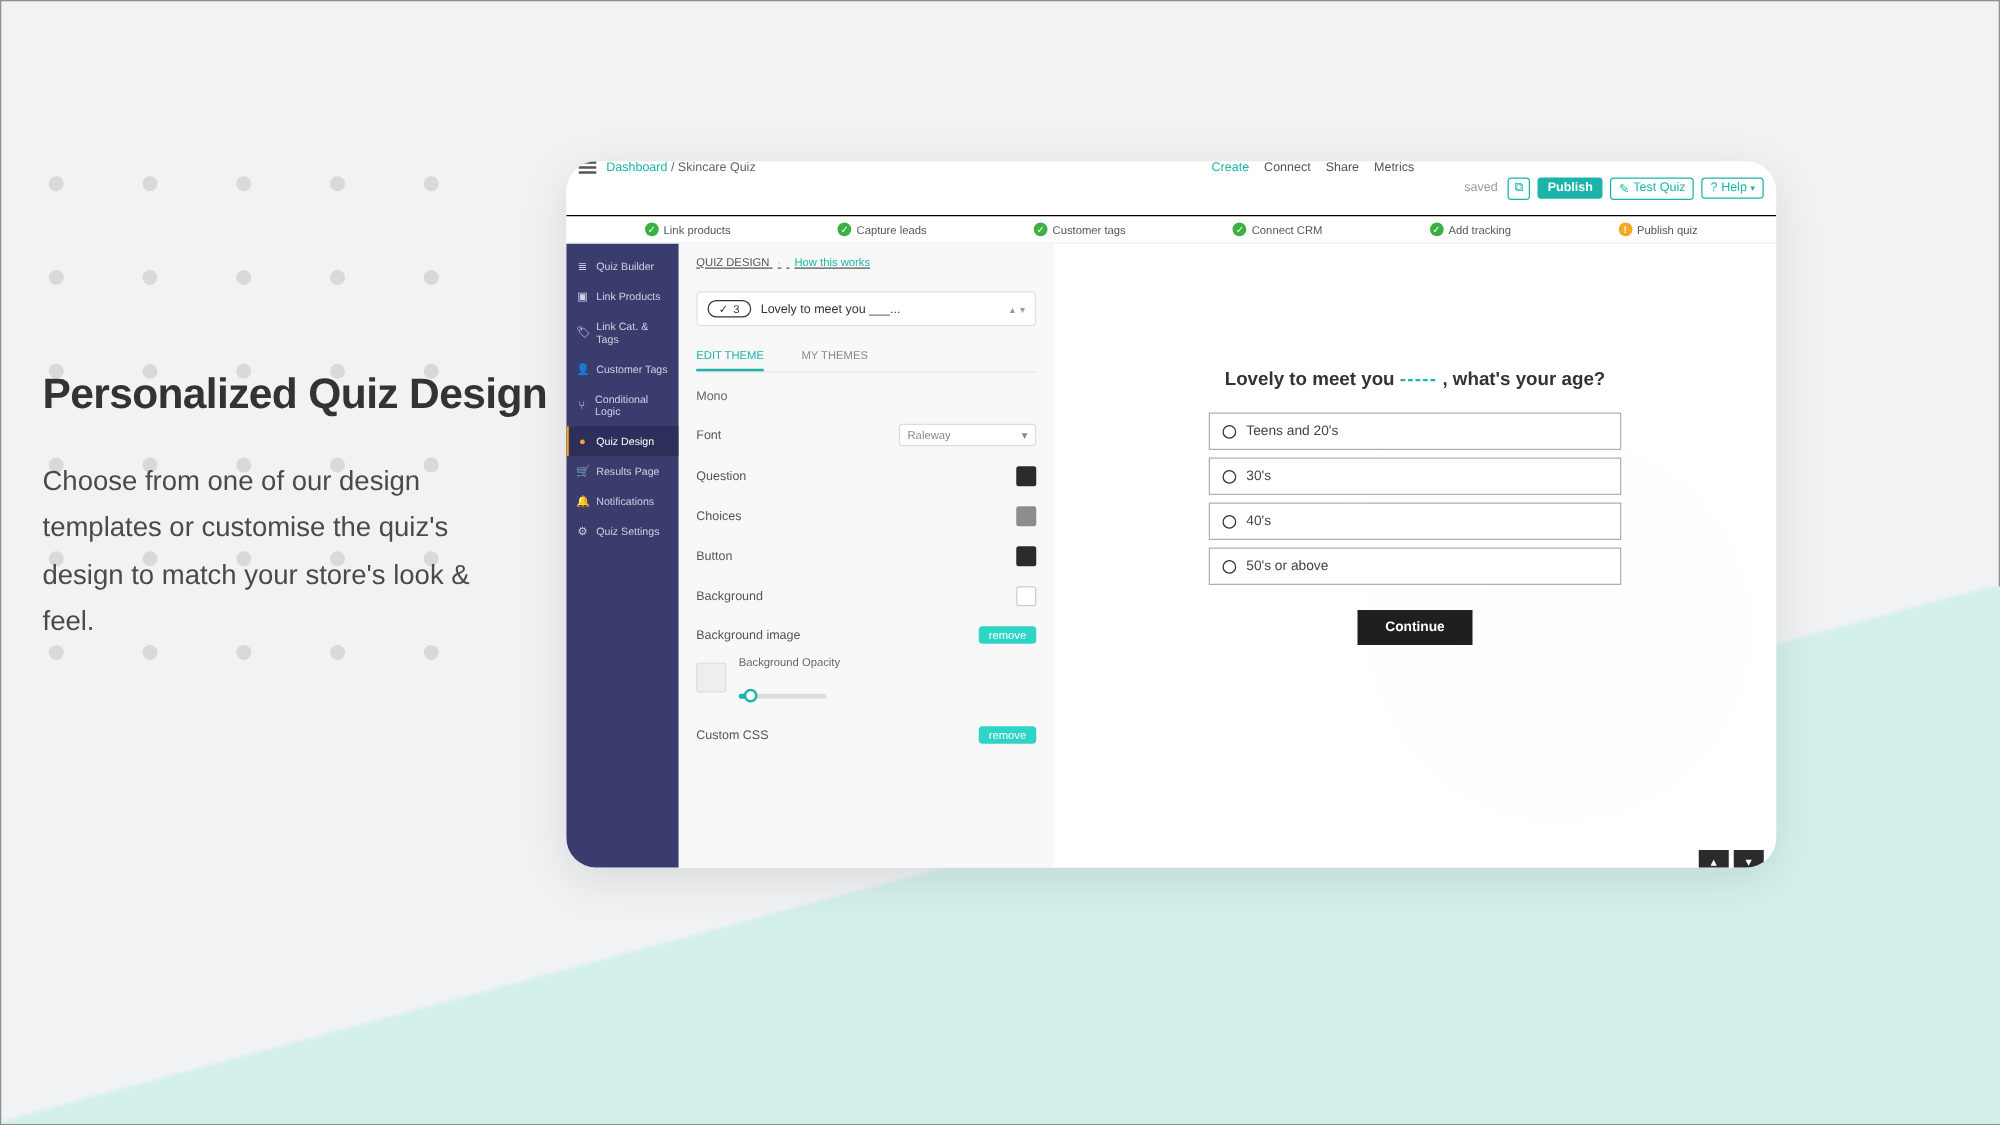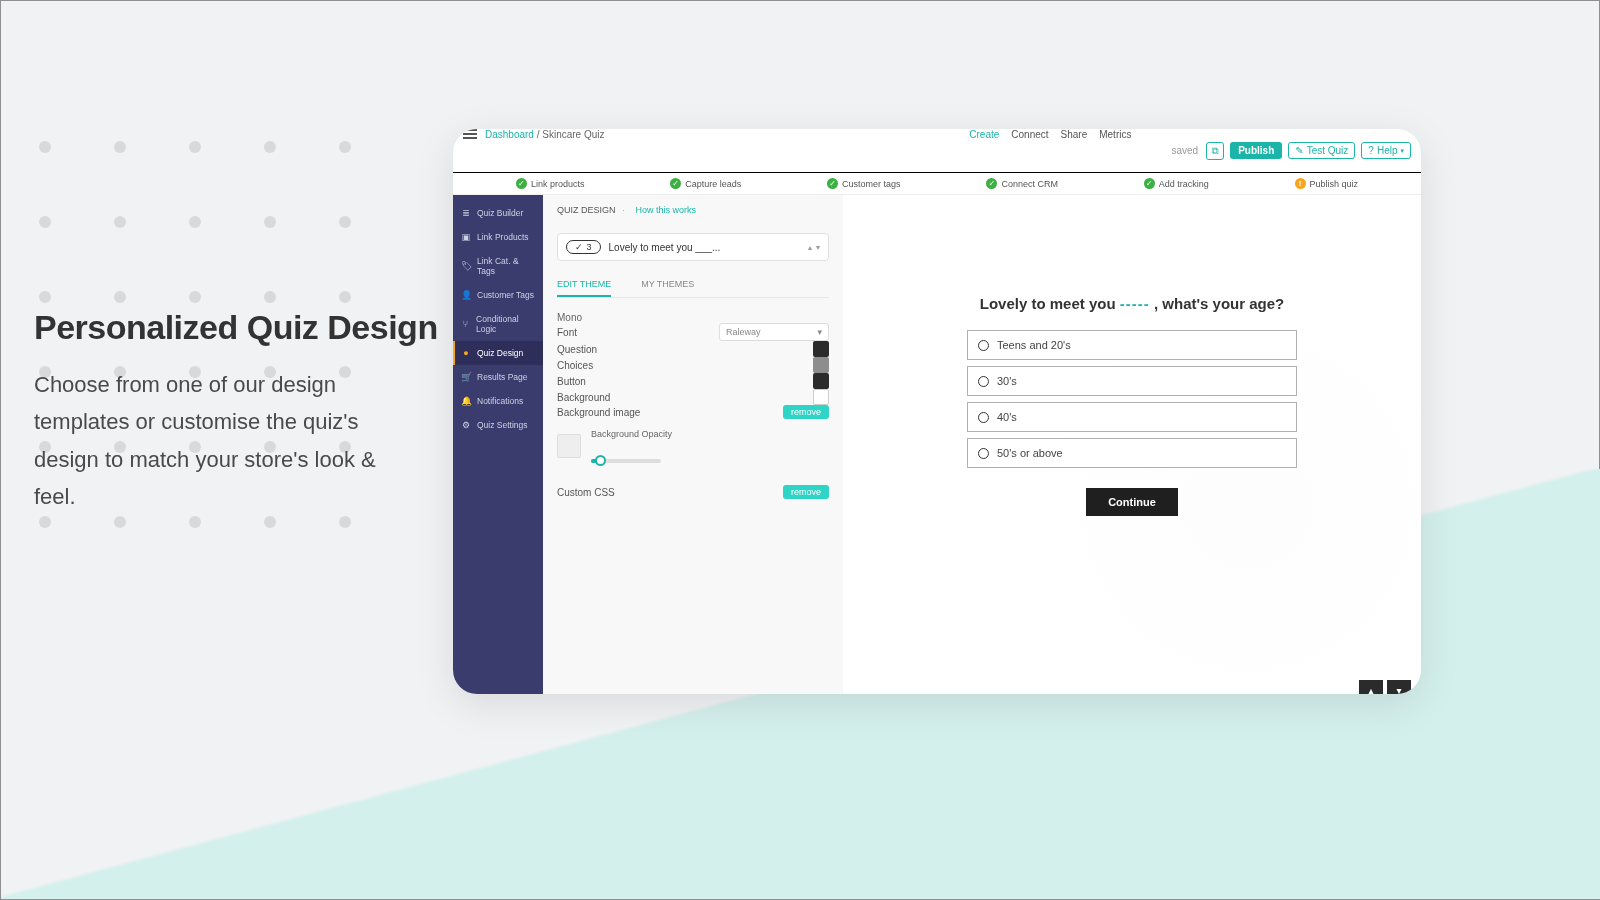--- a/index.html
+++ b/index.html
@@ -1,20 +1,20 @@
 <!DOCTYPE html>
 <html><head>
 <meta charset="utf-8">
 <style>
   * { box-sizing: border-box; margin: 0; padding: 0; }
   html, body { width: 1600px; height: 900px; overflow: hidden; font-family: -apple-system, BlinkMacSystemFont, "Segoe UI", Arial, sans-serif; }
   .stage { position: relative; width: 1600px; height: 900px; background: #f1f2f3; border: 1px solid #8f8f8f; }
   .bg-tri { position: absolute; left: 0; bottom: 0; width: 1600px; height: 430px; background: linear-gradient(to bottom right, transparent 49.5%, #d4f0ed 50%); }
   .dot { position: absolute; width: 12px; height: 12px; border-radius: 50%; background: #d9d9d9; }
-  .feature-title { position: absolute; left: 33px; top: 307px; font-size: 34px; font-weight: 700; color: #333; letter-spacing: -0.5px; }
+  .feature-title { position: absolute; left: 33px; top: 295px; font-size: 34px; font-weight: 700; color: #333; letter-spacing: -0.5px; }
   .feature-desc { position: absolute; left: 33px; top: 365px; width: 380px; font-size: 22px; line-height: 1.7; color: #4a4a4a; }
   .app {
     position: absolute; left: 452px; top: 128px; width: 968px; height: 565px;
     background: #fff; border-radius: 24px; box-shadow: 0 10px 40px rgba(0,0,0,.1);
     overflow: hidden; font-size: 10px; color: #333;
   }
   .topbar { height: 44px; display: flex; padding: 0 10px; border-bottom: 1px solid #000000; }
   .ham { width: 14px; height: 10px; display: flex; flex-direction: column; justify-content: space-between; margin-right: 8px; }
   .ham span { height: 2px; background: #555; }
   .crumb { color: #666; }
@@ -29,30 +29,30 @@
   .steps { height: 22px; display: flex; align-items: center; justify-content: space-around; border-bottom: 1px solid #eee; padding: 0 20px; font-size: 9px; color: #555; }
   .step { display: flex; align-items: center; gap: 4px; }
   .ck { width: 11px; height: 11px; border-radius: 50%; background: #3cb043; color: #fff; display: flex; align-items: center; justify-content: center; font-size: 8px; }
   .wrn { width: 11px; height: 11px; border-radius: 50%; background: #f5a623; color: #fff; display: flex; align-items: center; justify-content: center; font-size: 8px; font-weight: bold; }
   .body { display: flex; height: calc(100% - 50px); }
   .sidebar { width: 90px; background: #3a3c6e; color: #cfd0e3; display: flex; flex-direction: column; padding-top: 6px; font-size: 8.5px; }
   .sb-item { display: flex; align-items: center; gap: 6px; padding: 7px 8px; cursor: pointer; }
   .sb-item.act { background: #2d2f5a; border-left: 2px solid #f5a623; color: #fff; padding-left: 6px; }
   .sb-ico { width: 10px; text-align: center; font-size: 9px; }
   .editor { width: 300px; background: #f8f8f8; padding: 10px 14px; overflow: hidden; }
-  .ed-head { font-size: 9px; color: #555; text-transform: uppercase; }
+  .ed-head { font-size: 9px; color: #555; text-transform: uppercase; text-decoration: underline; }
   .ed-head .hw { color: #1ab5a8; text-transform: none; margin-left: 4px; }
   .q-pill { margin-top: 18px; display: flex; align-items: center; gap: 8px; border: 1px solid #e0e0e0; border-radius: 4px; padding: 6px 8px; background: #fff; }
   .q-badge { border: 1px solid #333; border-radius: 10px; padding: 1px 8px; font-size: 9px; display: flex; align-items: center; gap: 4px; }
   .q-arrows { margin-left: auto; display: flex; gap: 4px; color: #999; font-size: 8px; }
   .theme-tabs { margin-top: 18px; display: flex; gap: 30px; font-size: 9px; color: #888; border-bottom: 1px solid #e6e6e6; }
   .theme-tabs .t { padding-bottom: 6px; }
   .theme-tabs .act { color: #1ab5a8; border-bottom: 2px solid #1ab5a8; }
   .mono { margin-top: 14px; font-size: 10px; color: #666; }
-  .ed-row { display: flex; align-items: center; justify-content: space-between; font-size: 10px; color: #555; }
+  .ed-row { display: flex; align-items: center; justify-content: space-between; margin-top: 16px; font-size: 10px; color: #555; }
   .sel { width: 110px; border: 1px solid #ddd; border-radius: 3px; padding: 3px 6px; background: #fff; color: #888; display: flex; justify-content: space-between; align-items: center; font-size: 9px; }
   .sw { width: 16px; height: 16px; border-radius: 2px; }
   .sw.dark { background: #2b2b2b; }
   .sw.gray { background: #8d8d8d; }
   .sw.light { background: #fff; border: 1px solid #ccc; }
   .rm { background: #2ed4c5; color: #fff; padding: 2px 8px; border-radius: 3px; font-size: 9px; }
   .bgimg { display: flex; gap: 10px; align-items: center; margin-top: 10px; }
   .thumb { width: 24px; height: 24px; background: #eee; border: 1px solid #ddd; border-radius: 2px; }
   .slider { flex: 1; }
   .slider .lbl { font-size: 9px; color: #666; margin-bottom: 20px; }

